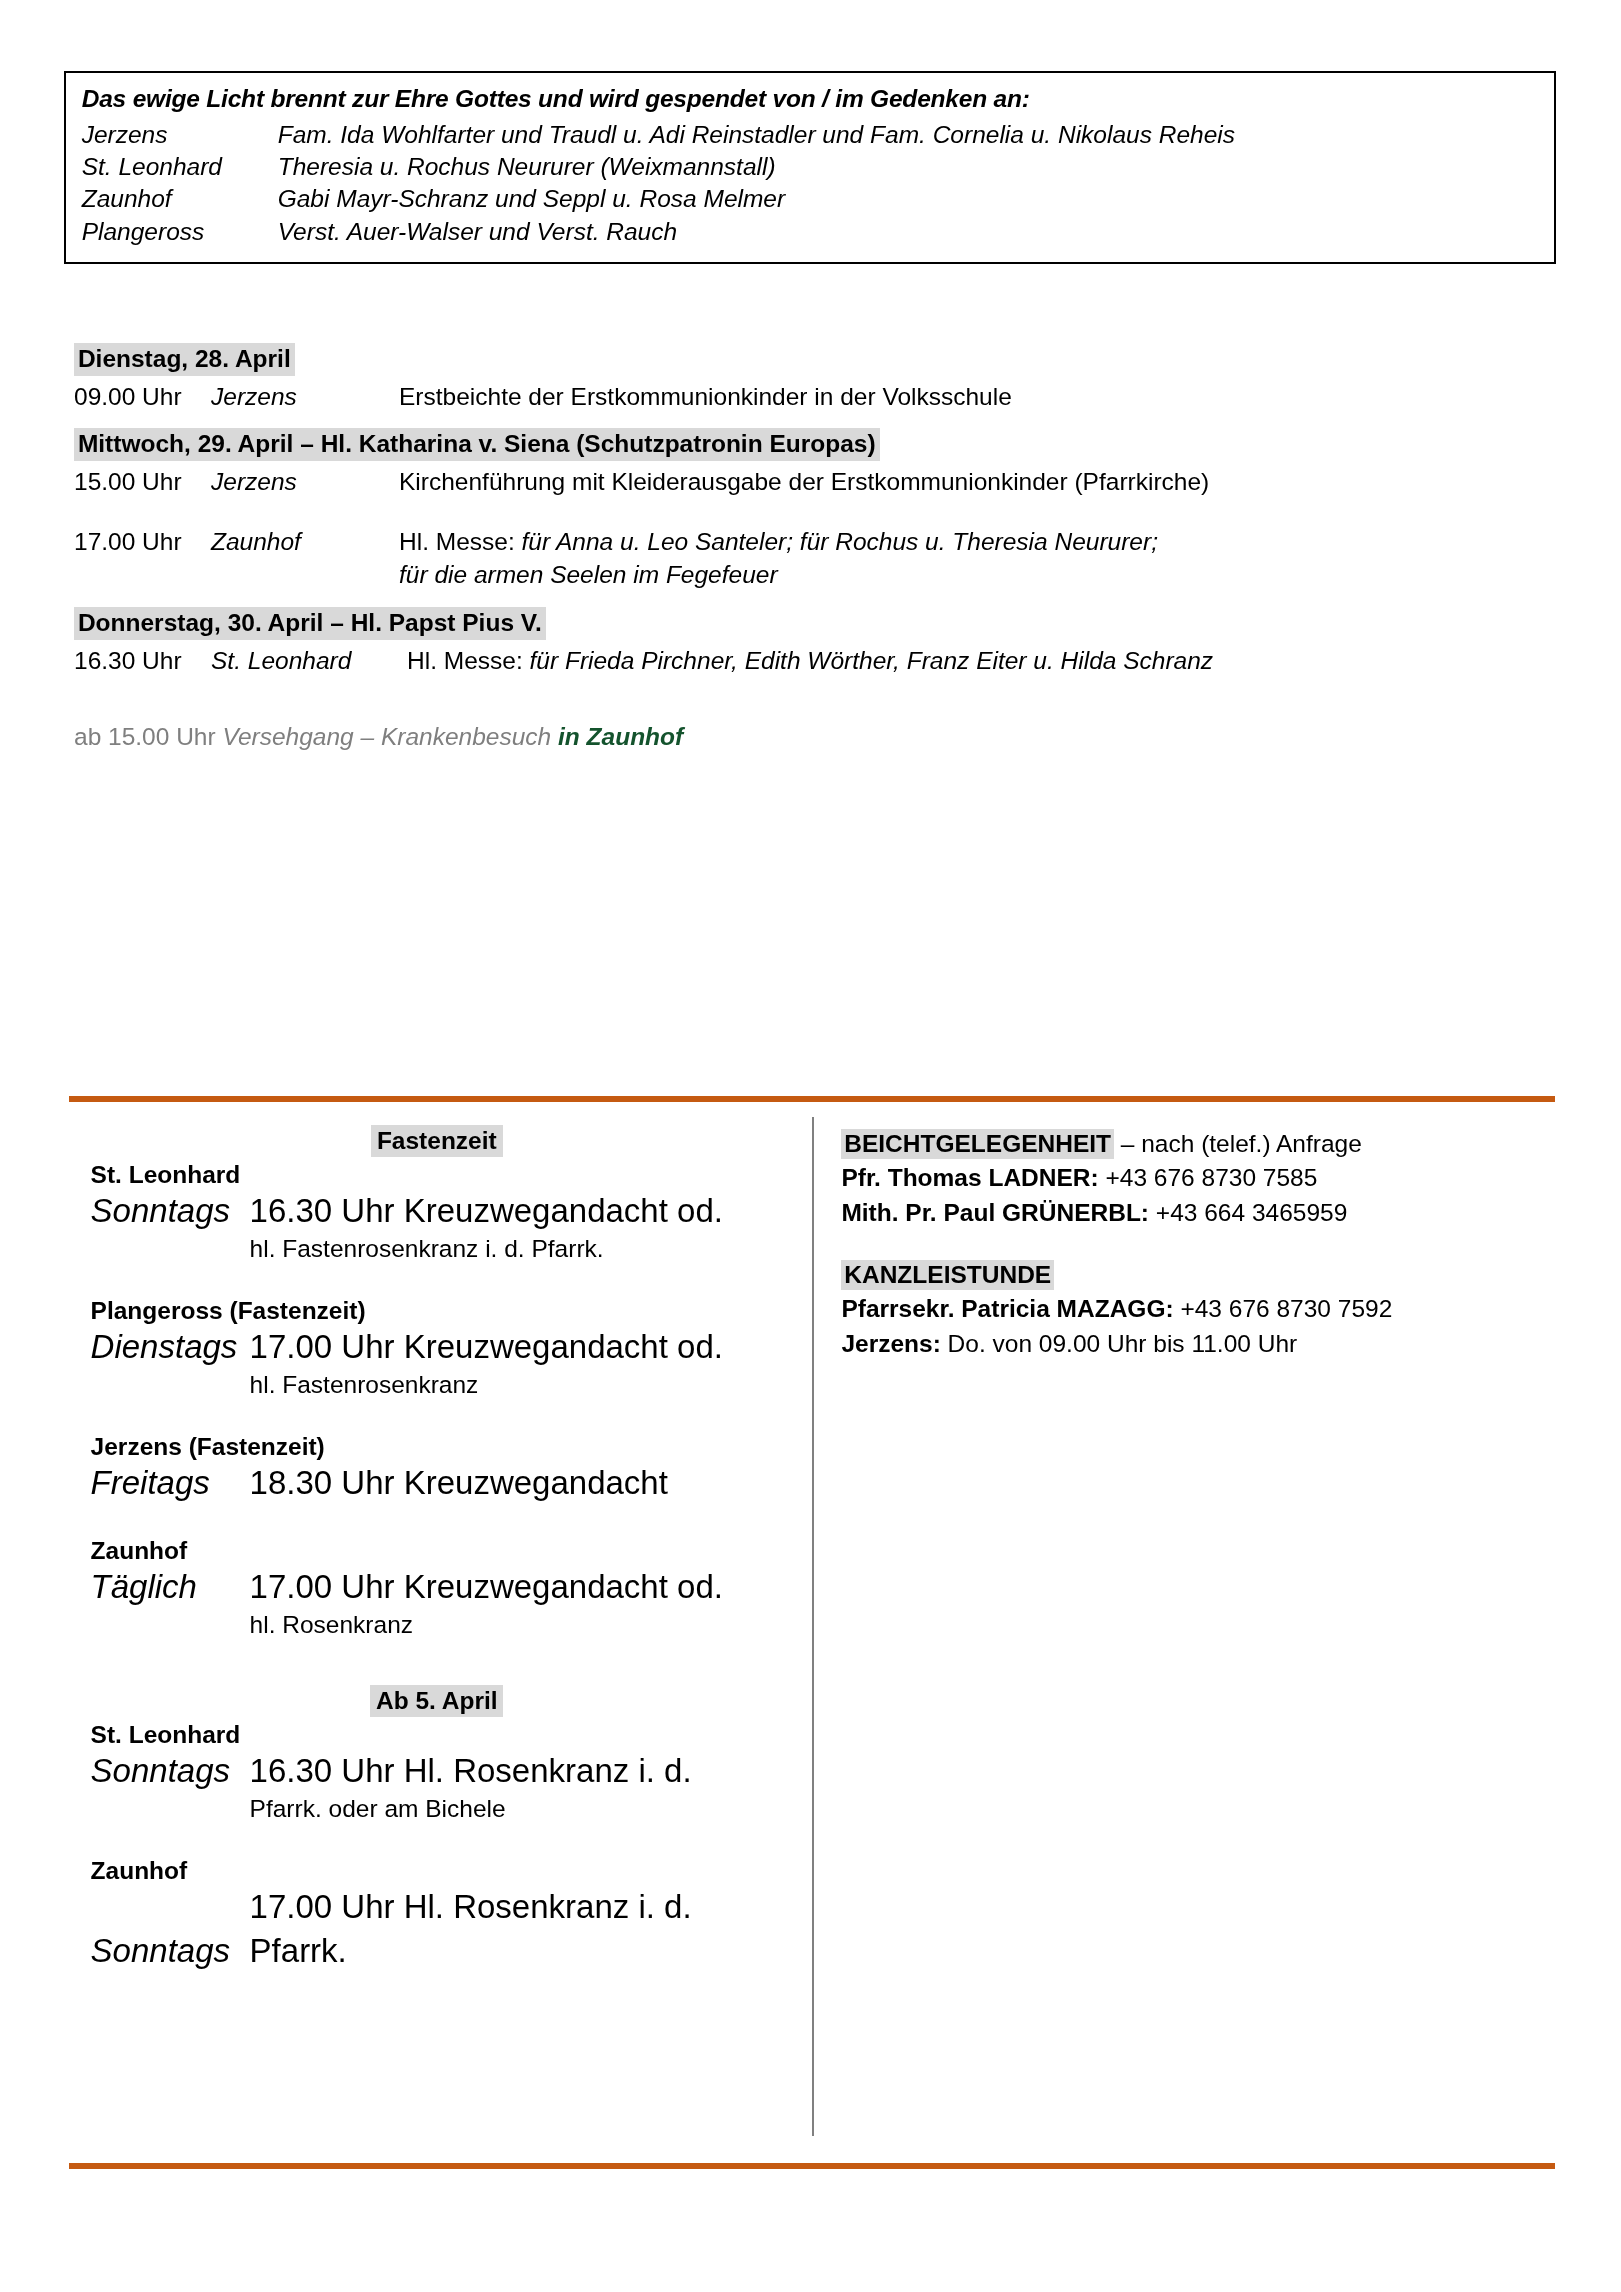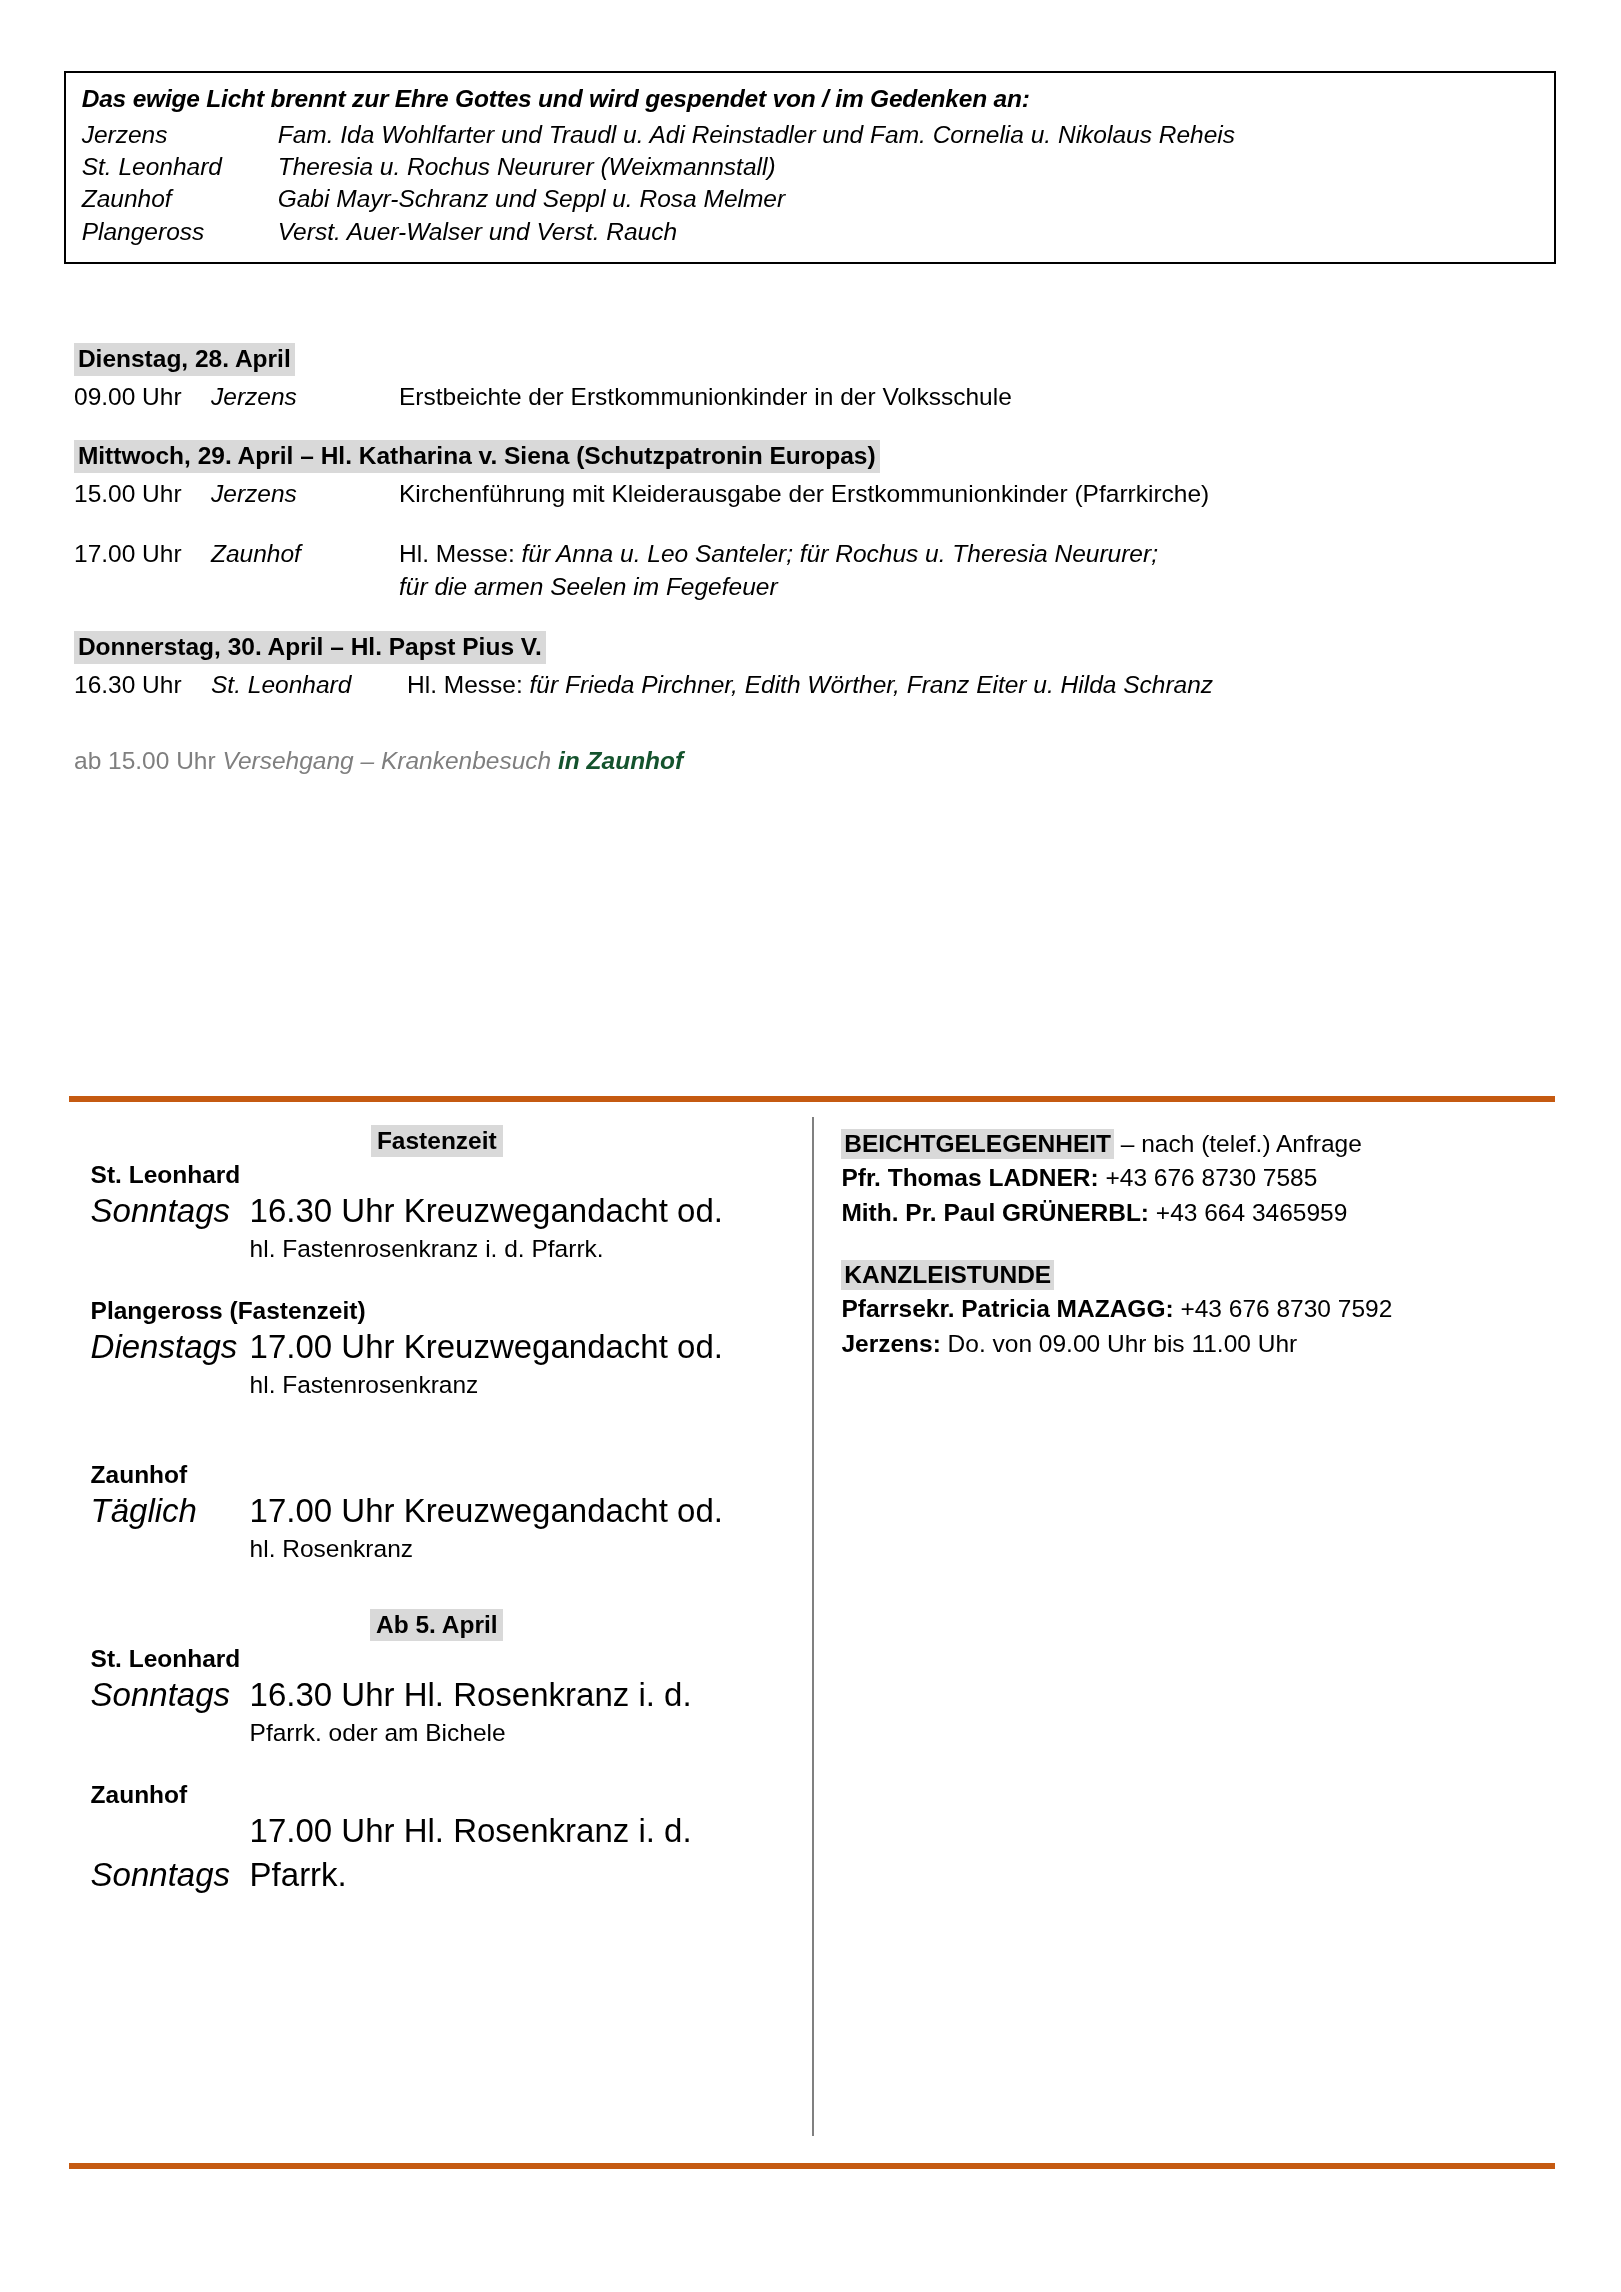--- a/index.html
+++ b/index.html
@@ -60,21 +60,21 @@
     left: 74px;
     top: 343px;
     width: 1490px;
   }
   .day-head {
     font-weight: bold;
     font-size: 24.5px;
     background: #d9d9d9;
     display: inline-block;
     padding: 2px 3.9px 2.9px 3.9px;
-    margin-top: 23px;
+    margin-top: 11px;
     margin-bottom: 3.9px;
   }
   .day-head.first { margin-top: 0; }
   .entry {
     display: flex;
     font-size: 24.5px;
     line-height: 1.38;
     margin-bottom: 3.9px;
   }
   .entry .time {
@@ -281,20 +281,27 @@
         <div class="place-head">Plangeross (Fastenzeit)</div>
         <div class="sched-row">
           <div class="freq">Dienstags</div>
           <div class="det">17.00 Uhr Kreuzwegandacht od.</div>
         </div>
         <div class="sched-cont">hl. Fastenrosenkranz</div>
       </div>
 
       <div class="gap"></div>
 
+      <div>
+        <div class="place-head">Jerzens (Fastenzeit)</div>
+        <div class="sched-row">
+          <div class="freq">Freitags</div>
+          <div class="det">18.30 Uhr Kreuzwegandacht</div>
+        </div>
+      </div>
 
       <div class="gap"></div>
 
       <div>
         <div class="place-head">Zaunhof</div>
         <div class="sched-row">
           <div class="freq">Täglich</div>
           <div class="det">17.00 Uhr Kreuzwegandacht od.</div>
         </div>
         <div class="sched-cont">hl. Rosenkranz</div>

